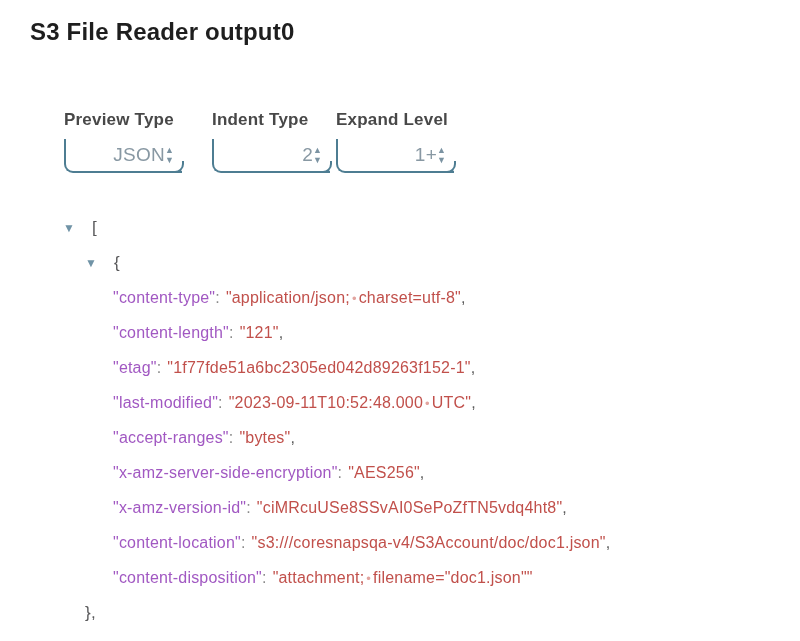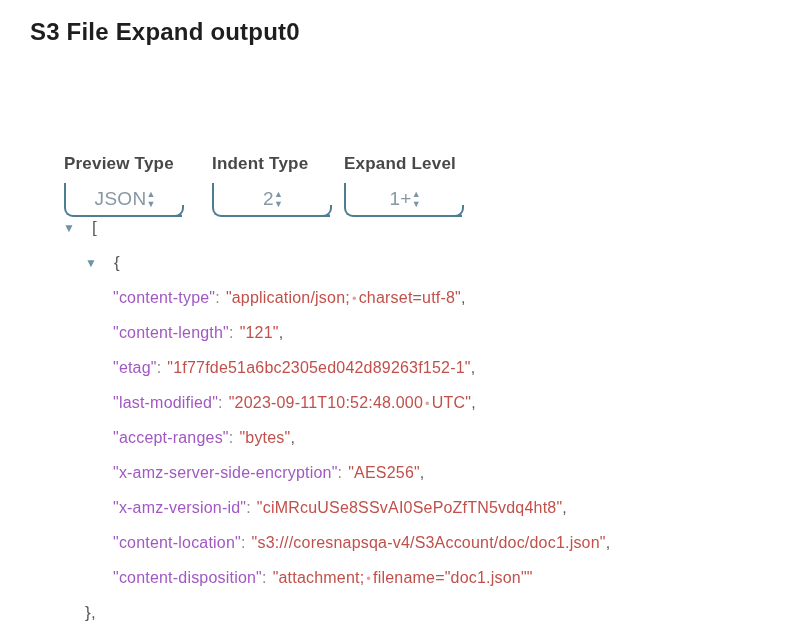--- a/index.html
+++ b/index.html
@@ -4,25 +4,25 @@
 <style>
   * { margin:0; padding:0; box-sizing:border-box; }
   html,body { width:800px; height:641px; overflow:hidden; background:#ffffff;
               font-family:"Liberation Sans", sans-serif; position:relative; }
 
   .title { position:absolute; left:30px; top:18px; font-size:24px; font-weight:700;
            color:#1e1e1e; letter-spacing:0.2px; }
 
   .ctrl { position:absolute; top:110px; }
   .ctrl .lbl { font-size:17px; font-weight:600; color:#484848; margin-bottom:9px;
-               letter-spacing:0.2px; white-space:nowrap;margin-top:44px; }
+               letter-spacing:0.2px; white-space:nowrap; }
   .sel { position:relative; width:118px; height:34px;
          border-left:2px solid #4e7d92; border-bottom:2px solid #4e7d92;
          border-bottom-left-radius:9px;
-         display:flex; align-items:center; justify-content:center;
+         display:flex; align-items:center; justify-content:flex-end;
          padding:0 8px 0 10px; cursor:pointer; }
   .sel::after { content:""; position:absolute; right:-2px; bottom:-2px; width:12px; height:10px;
                 border-right:2px solid #4e7d92; border-bottom:2px solid #4e7d92;
                 border-bottom-right-radius:9px; }
   .sel .val { font-size:19px; color:#8898a3; letter-spacing:0.3px; }
   .spinner { display:flex; flex-direction:column; align-items:center; gap:2px;
              color:#7b93a2; font-size:9px; line-height:8px; }
 
   .tree { position:absolute; left:0; top:210px; font-size:16px; letter-spacing:0.2px; }
   .row  { height:35px; line-height:35px; white-space:pre; }
@@ -34,21 +34,21 @@
   .bracket { color:#58585a; font-size:17px; }
   .k { color:#a158c2; }
   .colon { color:#8a8a8a; margin-right:6px; }
   .v { color:#c1504b; }
   .sp { color:#e2a49f; font-size:13px; margin:0 2px; }
   .comma { color:#5c5c5c; }
 </style>
 </head>
 <body>
 
-<div class="title">S3 File Expand output0</div>
+<div class="title">S3 File Reader output0</div>
 
 <div class="ctrl" style="left:64px">
   <div class="lbl">Preview Type</div>
   <div class="sel">
     <span class="val">JSON</span>
     <span class="spinner">
         <span>▲</span>
         <span>▼</span>
       </span>
   </div>
@@ -58,21 +58,21 @@
   <div class="lbl">Indent Type</div>
   <div class="sel">
     <span class="val">2</span>
     <span class="spinner">
         <span>▲</span>
         <span>▼</span>
       </span>
   </div>
 </div>
 
-<div class="ctrl" style="left:344px">
+<div class="ctrl" style="left:336px">
   <div class="lbl">Expand Level</div>
   <div class="sel">
     <span class="val">1+</span>
     <span class="spinner">
         <span>▲</span>
         <span>▼</span>
       </span>
   </div>
 </div>
 

